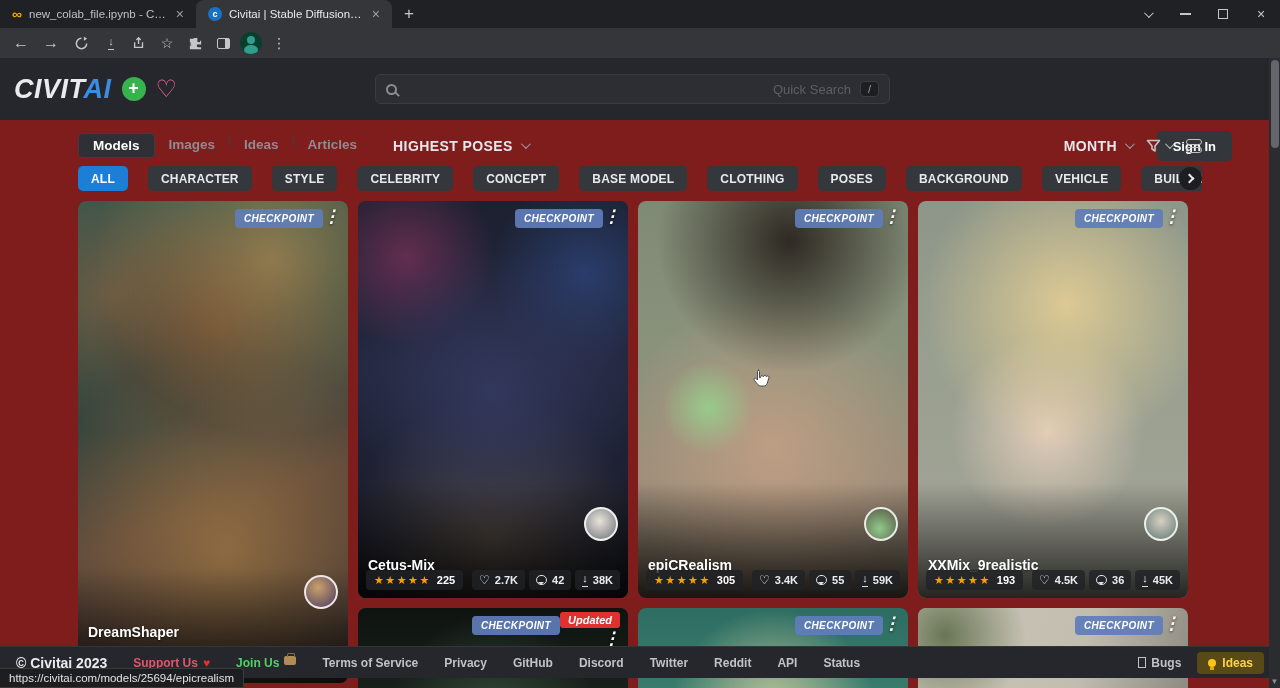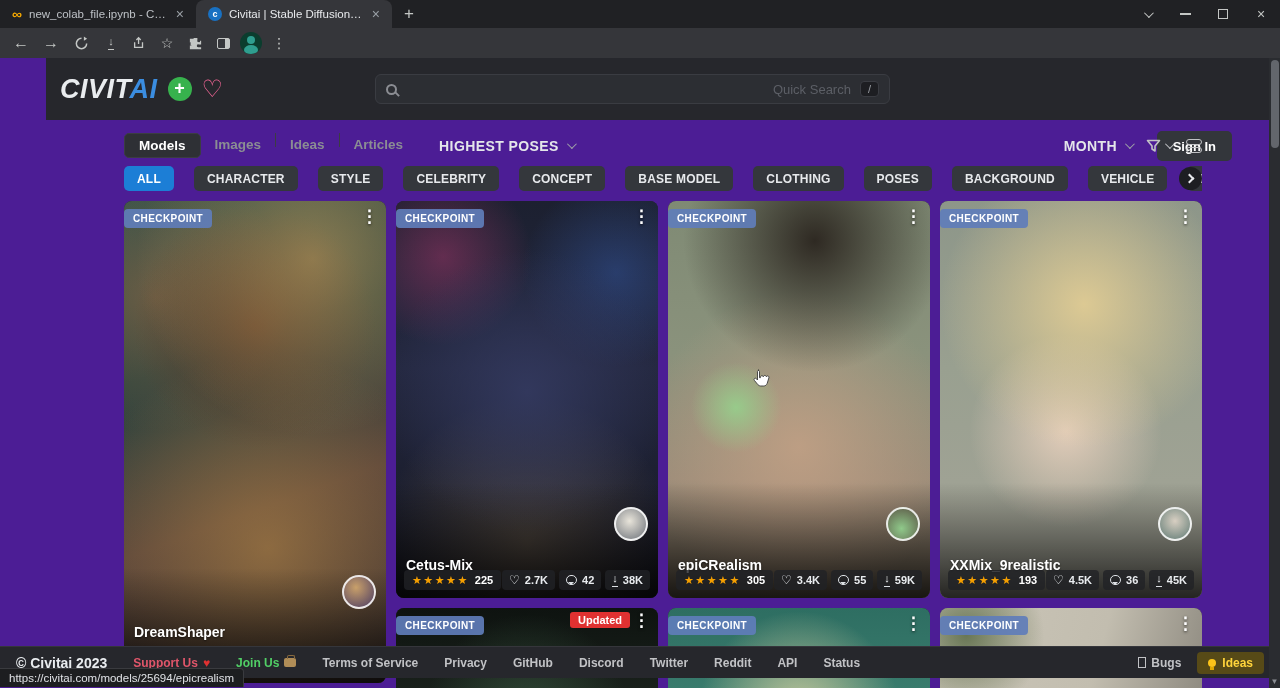--- a/index.html
+++ b/index.html
@@ -29,21 +29,21 @@
   .sm-ic { width:26px; height:24px; display:flex; align-items:center; justify-content:center; color:#c4c7c5; font-size:14px; }
   .sidebar-ic { width:13px; height:11px; border:1.4px solid #c4c7c5; border-radius:2px; position:relative; }
   .sidebar-ic:after { content:""; position:absolute; right:0; top:0; bottom:0; width:4px; background:#c4c7c5; }
   .profile-ic { width:22px; height:22px; border-radius:50%; background:#0b3d2e; position:relative; overflow:hidden; }
   .profile-ic:before { content:""; position:absolute; left:7px; top:4px; width:8px; height:8px; border-radius:50%; background:#2f9e8f; }
   .profile-ic:after { content:""; position:absolute; left:4px; top:13px; width:14px; height:10px; border-radius:50%; background:#2f9e8f; }
   .lock { width:9px; height:7px; border:1.3px solid #9aa0a6; border-radius:2px; position:relative; margin-top:3px; }
   .lock:before { content:""; position:absolute; left:1px; top:-5px; width:5px; height:5px; border:1.3px solid #9aa0a6; border-bottom:none; border-radius:4px 4px 0 0; }
 
   
-  .site { position:absolute; top:58px; left:0; width:1280px; height:630px; background:#4c1d95; overflow:hidden;padding-left:46px; }
+  .site { position:absolute; top:58px; left:0; width:1280px; height:630px; background:#7f1d1d; overflow:hidden; }
 
   .site-header { height:62px; background:#26272c; display:flex; align-items:center; padding:0 14px; }
   .logo { font-size:27px; font-weight:800; letter-spacing:.5px; color:#e9ecef; font-style:italic; }
   .logo .ai { color:#3b8de0; }
   .add-btn { width:24px; height:24px; border-radius:50%; background:#37b24d; color:#fff; font-size:18px; font-weight:700; display:flex; align-items:center; justify-content:center; margin-left:10px; line-height:0; padding-bottom:2px; }
   .heart-btn { margin-left:10px; color:#f06595; font-size:24px; line-height:1; }
   .searchbar { position:absolute; left:375px; width:515px; height:30px; background:#2c2e33; border:1px solid #3a3c42; border-radius:6px; display:flex; align-items:center; padding:0 10px; gap:9px; }
   .i-search { width:11px; height:11px; border:2px solid #8b8d93; border-radius:50%; position:relative; flex:none; }
   .i-search:after { content:""; position:absolute; width:6px; height:2px; background:#8b8d93; right:-5px; bottom:-2px; transform:rotate(45deg); }
   .search-ph { color:#5c5f66; font-size:13px; flex:1;text-align:right; }
@@ -73,24 +73,24 @@
 
   
   .grid { display:flex; gap:10px; margin-top:10px; }
   .col { width:270px; display:flex; flex-direction:column; gap:10px; }
   .card { position:relative; border-radius:8px; overflow:hidden; background:#25262b; }
   .card.tall { height:482px; }
   .card.std { height:397px; }
   .card.partial { height:90px; }
   .card-img { position:absolute; inset:0; }
   .card-shade { position:absolute; left:0; right:0; bottom:0; height:115px; background:linear-gradient(transparent, rgba(0,0,0,.78)); }
-  .badge-row { position:absolute; top:8px; left:0; right:8px; display:flex; justify-content:space-between; align-items:flex-start; }
+  .badge-row { position:absolute; top:8px; left:20px; right:8px; display:flex; justify-content:flex-end; align-items:flex-start;font-style:italic; }
   .checkpoint { background:rgba(95,125,186,.92); color:#fff; font-size:10px; font-weight:700; letter-spacing:.4px; padding:4px 9px; border-radius:4px; }
   .kebab { color:#fff; font-size:17px; font-weight:700; line-height:.9; text-shadow:0 1px 3px rgba(0,0,0,.7); }
-  .corner { display:flex; flex-direction:row; align-items:flex-end; gap:3px; margin-top:-4px; }
+  .corner { display:flex; flex-direction:column; align-items:flex-end; gap:3px; margin-top:-4px; }
   .updated { background:#e03131; color:#fff; font-size:11px; font-weight:600; padding:2px 8px; border-radius:3px; }
   .avatar { position:absolute; right:10px; width:34px; height:34px; border-radius:50%; border:2px solid rgba(255,255,255,.85); }
   .card.std .avatar { bottom:57px; }
   .card.tall .avatar { bottom:74px; }
   .card-title { position:absolute; left:10px; color:#fff; font-size:14px; font-weight:700; text-shadow:0 1px 2px rgba(0,0,0,.6); }
   .card.std .card-title { bottom:25px; }
   .card.tall .card-title { bottom:43px; }
   .stats { position:absolute; left:8px; right:8px; bottom:8px; display:flex; justify-content:space-between; }
   .rating { display:flex; align-items:center; background:rgba(32,34,38,.8); padding:3px 8px; border-radius:4px; }
   .stars { color:#f59f00; font-size:11px; letter-spacing:1.5px; }
@@ -129,21 +129,21 @@
   .img-p4 { background: radial-gradient(circle at 10% 30%, rgba(72,92,52,.75), transparent 32%), linear-gradient(105deg, #cbc6b8 0%, #c2bdaf 60%, #8e8a80 100%); }
   .av-1 { background:radial-gradient(circle at 40% 35%, #c9a06a, #4a3b63); }
   .av-2 { background:radial-gradient(circle at 45% 40%, #e8e4da, #6b7078); }
   .av-3 { background:radial-gradient(circle at 45% 65%, #8fc98a, #5a5344); }
   .av-4 { background:radial-gradient(circle at 50% 40%, #d8cfc2, #5f7a74); }
 
   
   .site-footer { position:absolute; top:588px; left:0; right:0; height:32px; background:#26272c; border-top:1px solid #35363b; display:flex; align-items:center; padding:0 16px; z-index:5; }
   .copyright { color:#e9ecef; font-size:14px; font-weight:700; margin-right:26px; }
   .f-links { display:flex; align-items:center; gap:26px; }
-  .f-link { color:#c1c2c5; font-size:12px; font-weight:600; display:flex; align-items:center; gap:5px; }
+  .f-link { color:#c1c2c5; font-size:12px; font-weight:600; display:flex; gap:5px; }
   .f-link.red { color:#d9480f; color:#e0566a; }
   .f-link.green { color:#51cf66; }
   .f-heart { color:#e03131; font-size:12px; }
   .briefcase { width:12px; height:9px; background:#b08d57; border-radius:2px; position:relative; display:inline-block; }
   .briefcase:before { content:""; position:absolute; top:-3px; left:3px; width:6px; height:3px; border:1.2px solid #8a6b3f; border-bottom:none; border-radius:2px 2px 0 0; }
   .f-right { margin-left:auto; display:flex; align-items:center; gap:16px; }
   .bugs { color:#c1c2c5; font-size:12px; font-weight:600; display:flex; align-items:center; gap:5px; }
   .bug-box { width:8px; height:11px; border:1.2px solid #c1c2c5; display:inline-block; }
   .ideas-btn { background:#574a17; color:#ffd43b; font-size:12px; font-weight:700; border-radius:4px; padding:4px 11px; display:flex; align-items:center; gap:6px; }
   .bulb { width:8px; height:8px; border-radius:50%; background:#fcc419; position:relative; display:inline-block; }

